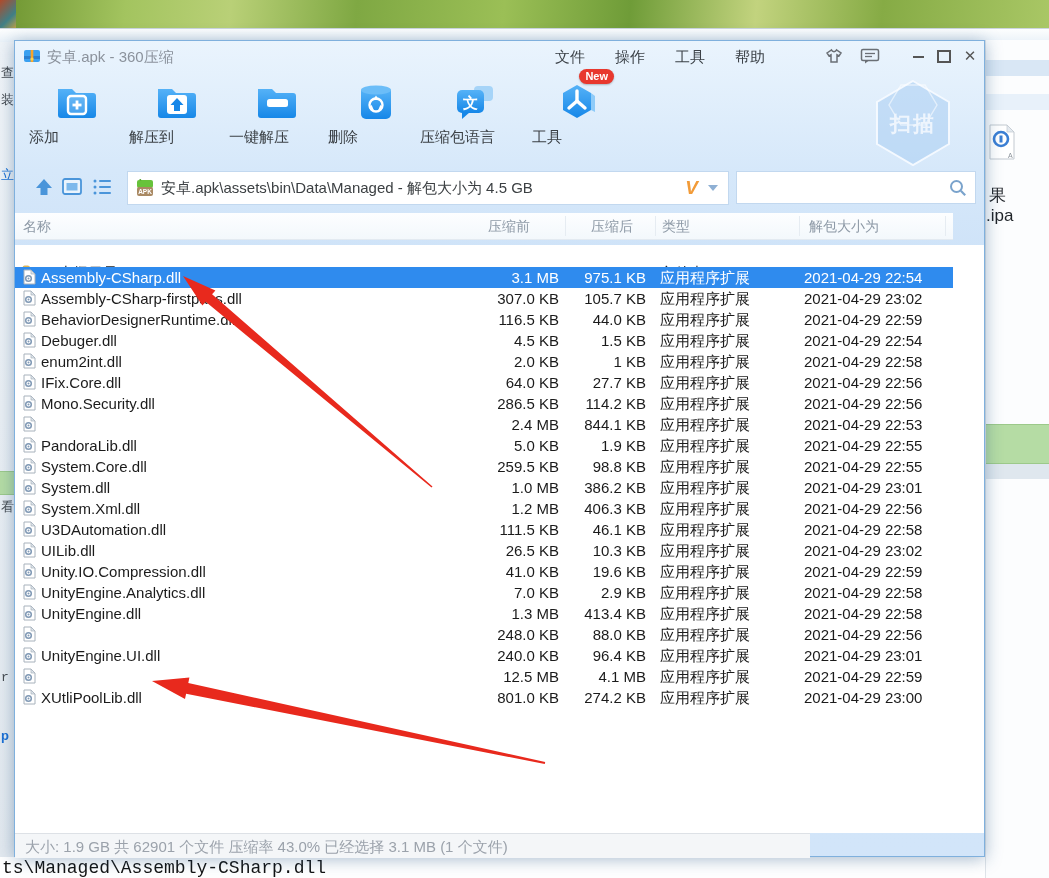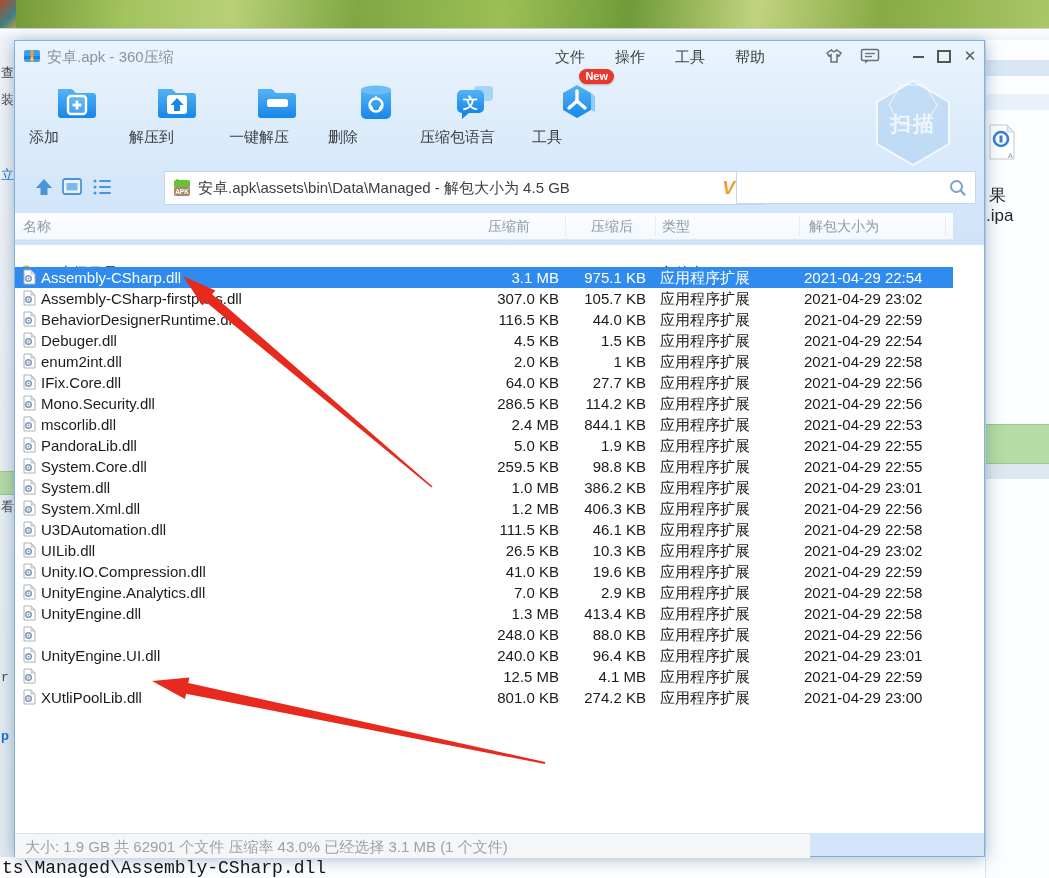--- a/index.html
+++ b/index.html
@@ -59,21 +59,21 @@
   .tb0{left:14px;width:96px}.tb1{left:114px;width:96px}.tb2{left:214px;width:96px}
   .tb3{left:313px;width:96px}.tb4{left:405px;width:110px}.tb5{left:517px;width:90px}
   .new-badge{position:absolute;right:8px;top:-8px;background:#e8382e;color:#fff;font-size:11px;
     font-weight:bold;padding:1px 6px 2px;border-radius:9px;box-shadow:0 1px 2px rgba(0,0,0,.25);}
   .scan{position:absolute;left:846px;top:38px;}
 
   
   .nav-ico{position:absolute;top:136px;width:22px;height:20px;cursor:pointer;}
   .n-up{left:18px}.n-frame{left:46px}.n-list{left:76px}
   .addr{position:absolute;left:112px;top:130px;width:602px;height:33px;box-sizing:border-box;
-    background:#fff;border:1px solid #c2d8ef;display:flex;align-items:center;padding:16px 8px;margin-left:37px;}
+    background:#fff;border:1px solid #c2d8ef;display:flex;align-items:center;padding:16px 8px;}
   .addr .path{font-size:15px;color:#3c4043;white-space:nowrap;margin-left:7px;flex:1;overflow:hidden;}
   .addr .vlogo{font-size:19px;font-weight:bold;color:#f29b38;font-style:italic;margin-right:10px;}
   .addr .varrow{width:0;height:0;border-left:5px solid transparent;border-right:5px solid transparent;
     border-top:6px solid #8fb0d4;margin-right:2px;cursor:pointer;}
   .searchbox{position:absolute;left:721px;top:130px;width:240px;height:33px;box-sizing:border-box;
     background:#fff;border:1px solid #c2d8ef;display:flex;align-items:center;}
   .searchbox input{flex:1;border:none;outline:none;height:26px;font-size:14px;padding:0 6px;background:transparent;}
   .searchbox .mag{margin-right:8px;cursor:pointer;}
 
   
@@ -455,21 +455,20 @@
         <div class="row" style="top: 169px;">
     <span class="c-icon">
       
       <svg class="i-dll" width="15" height="16" viewBox="0 0 15 16">
         <path d="M2 1 h7 l4 4 v10 h-11 z" fill="#fff" stroke="#a8b2bc"></path>
         <path d="M9 1 l4 4 h-4 z" fill="#dde4ea" stroke="#a8b2bc" stroke-width=".7"></path>
         <circle cx="6.5" cy="9.5" r="2.8" fill="none" stroke="#8099b5" stroke-width="1.5"></circle>
         <circle cx="6.5" cy="9.5" r="1" fill="#8099b5"></circle>
       </svg>
     </span>
-    <span class="c-name">mscorlib.dll</span>
     <span class="c-before">2.4 MB</span>
     <span class="c-after">844.1 KB</span>
     <span class="c-type">应用程序扩展</span>
     <span class="c-date">2021-04-29 22:53</span>
   </div>
         <div class="row" style="top: 190px;">
     <span class="c-icon">
       
       <svg class="i-dll" width="15" height="16" viewBox="0 0 15 16">
         <path d="M2 1 h7 l4 4 v10 h-11 z" fill="#fff" stroke="#a8b2bc"></path>

